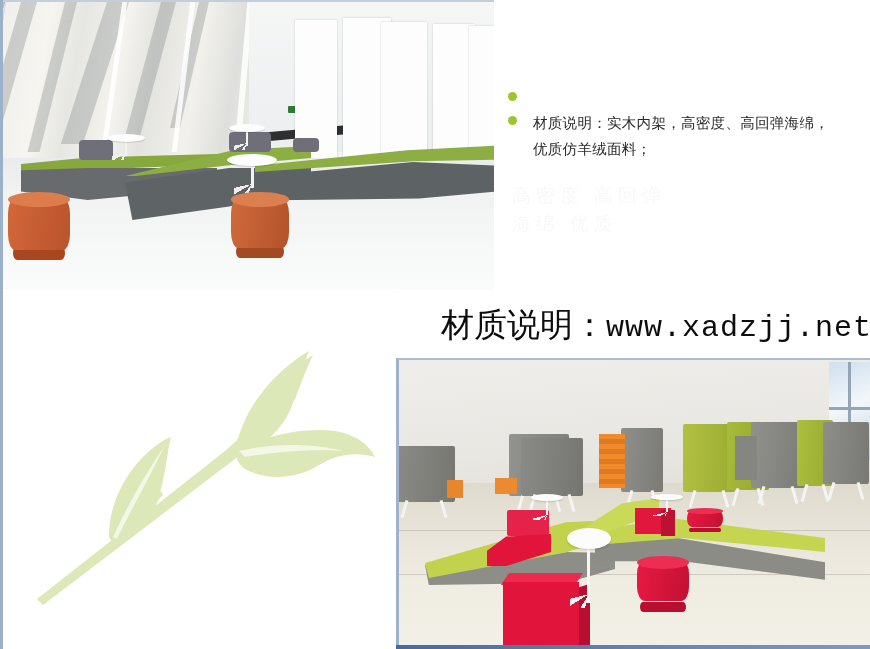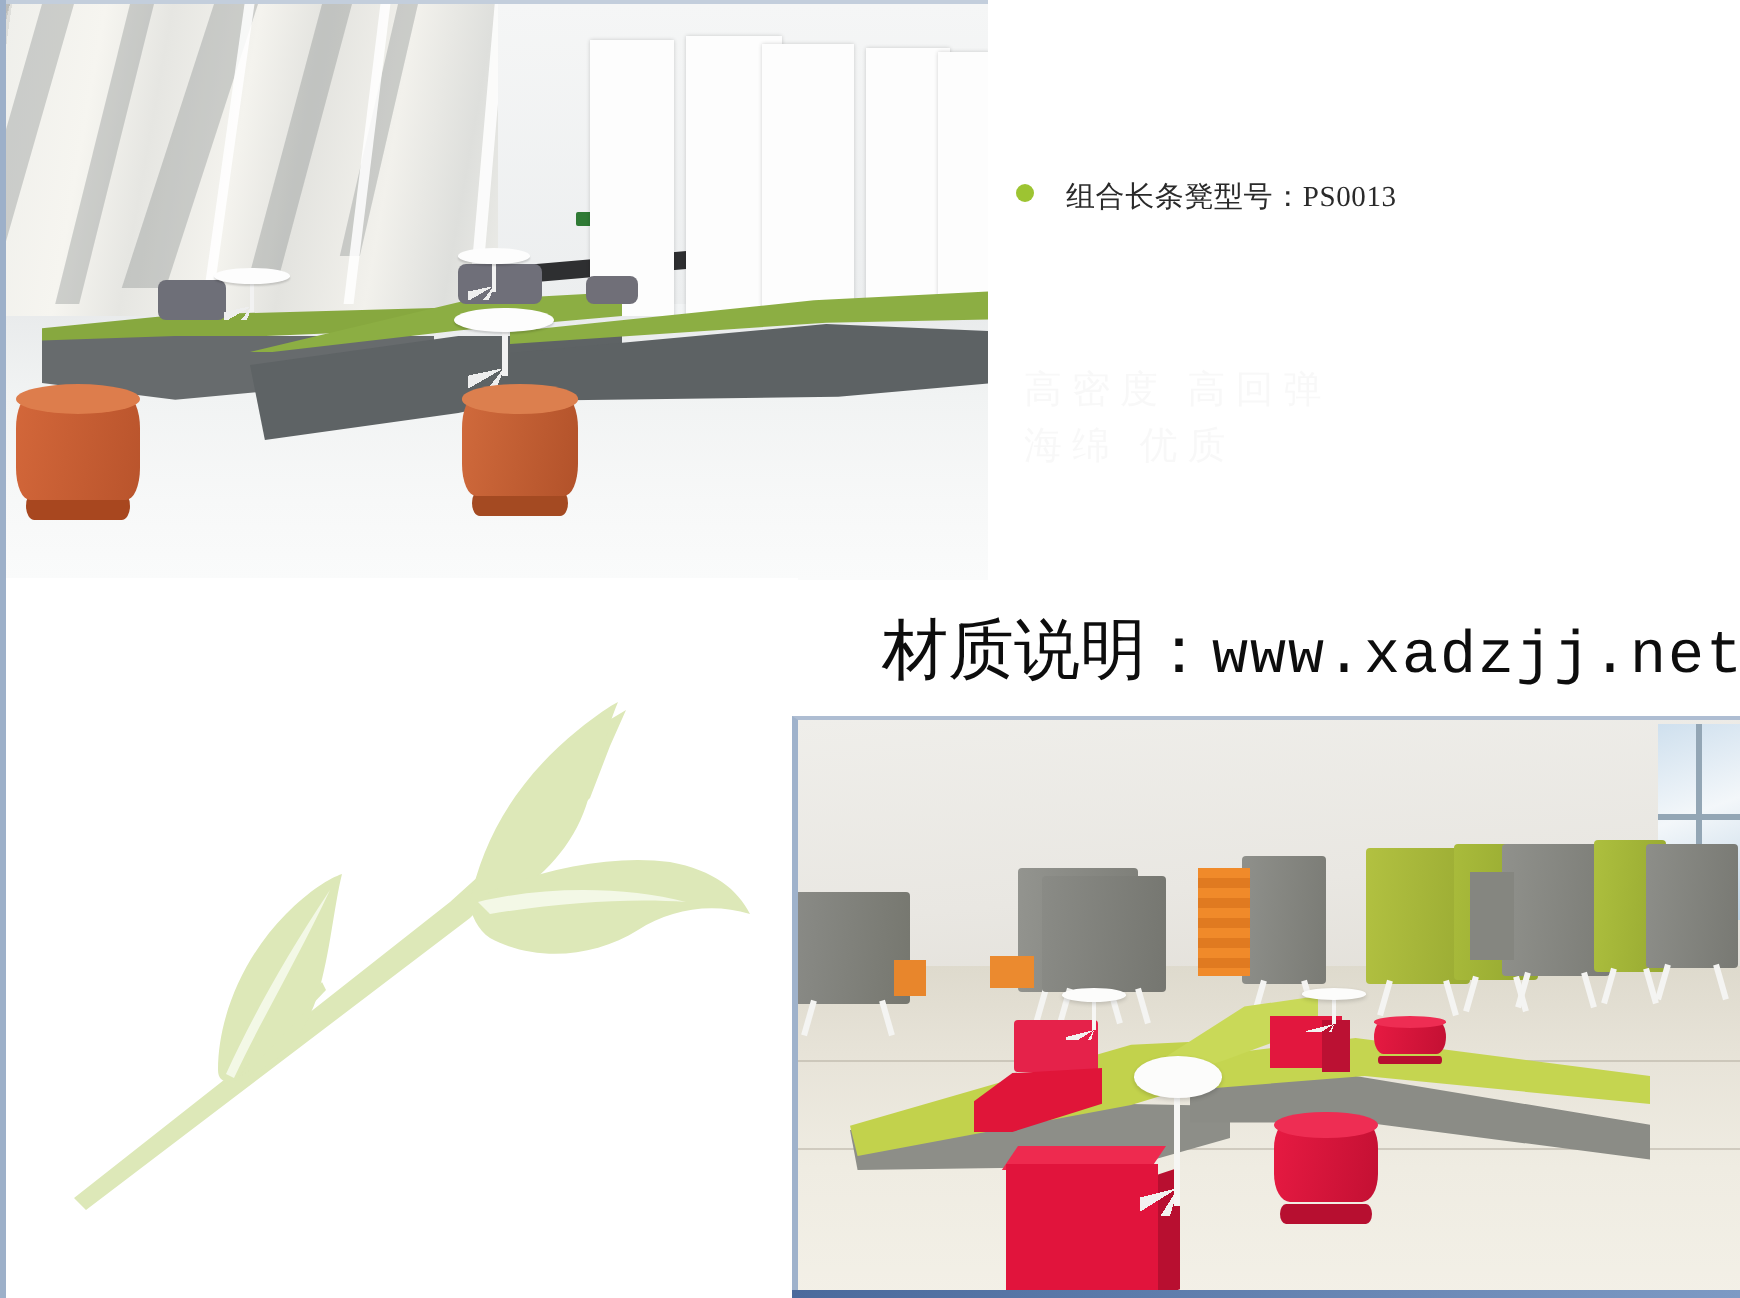--- a/index.html
+++ b/index.html
@@ -263,21 +263,25 @@
         <div class="base"></div>
           <div class="body"></div>
           <div class="lid"></div>
       </div>
     </div>
   </div>
 
   <div id="spec-list">
     <div class="spec-row">
       <span class="bullet"></span>
-      <span class="spec-text">组合长条凳型号：PS0013</span>
+    </div>
+    <div class="spec-row">
+      <span class="bullet"></span>
+      <span class="spec-text">材质说明：实木内架，高密度、高回弹海绵，
+优质仿羊绒面料；</span>
     </div>
   </div>
 
   <div id="ghost-text">高密度 高回弹
 海绵 优质</div>
 
   <div id="site-url"><span>材质说明：</span><span class="url-part">www.xadzjj.net</span></div>
 
   <div id="leaf-panel">
     <svg id="leaf-svg" viewBox="0 0 380 320">

